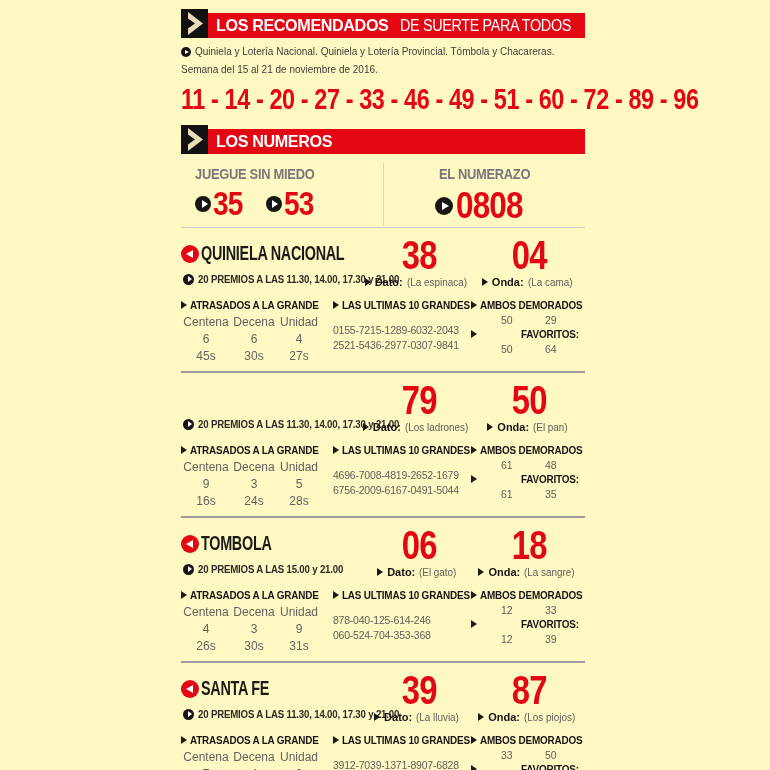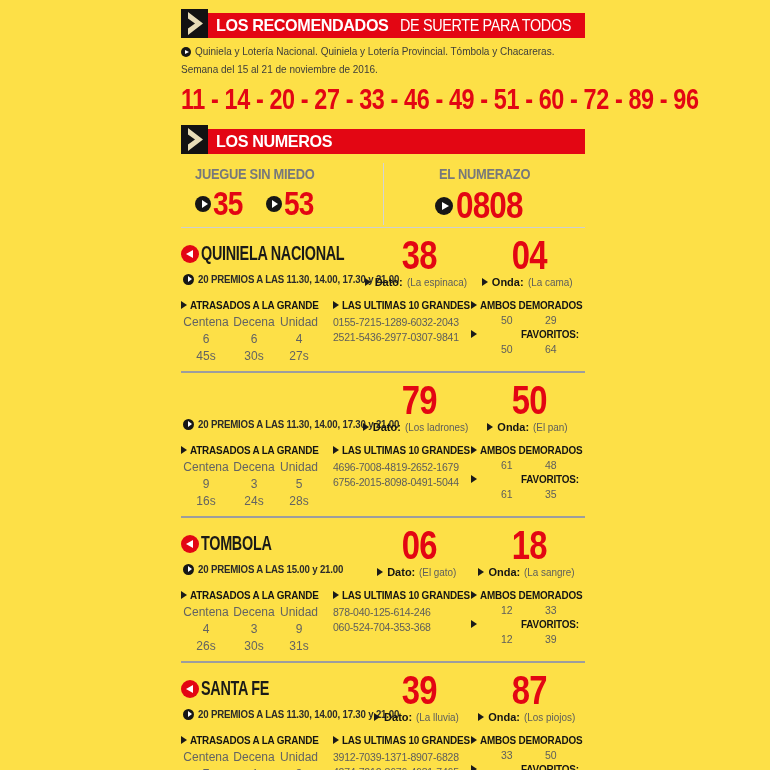--- a/index.html
+++ b/index.html
@@ -1,18 +1,18 @@
 <!DOCTYPE html>
 <html><head>
 <meta charset="utf-8">
 <style>
   * { margin:0; padding:0; box-sizing:border-box; }
   html,body { width:770px; height:770px; background:#ffffff; overflow:hidden;
               font-family:"Liberation Sans", sans-serif; }
-  .canvas { position:relative; width:770px; height:770px; background:#fde047;padding-left:16px; }
+  .canvas { position:relative; width:770px; height:770px; background:#fef9c3;padding-left:16px; }
   .col-wrap { position:absolute; left:181px; top:9px; width:404px; }
 
   
   .banner { display:flex; align-items:flex-end; height:29px; }
   .chev-box { width:27px; height:29px; flex:0 0 27px; }
   .chev-box svg { display:block; width:27px; height:29px; }
   .banner-bar { flex:1; height:25px; background:#e30613; display:flex; align-items:center;
                 padding-left:8px; color:#fff; white-space:nowrap; overflow:hidden; }
   .banner-bold { font-weight:bold; font-size:17px; letter-spacing:-0.4px;
                  display:inline-block; transform:scaleX(.95); transform-origin:0 50%; }
@@ -87,21 +87,21 @@
 
   .sec-data { display:flex; margin-top:9px; }
   .dcol-1 { width:152px; }
   .dcol-2 { width:138px; }
   .dcol-3 { flex:1; }
   .col-title { display:flex; align-items:center; white-space:nowrap; }
   .col-title b { font-size:11px; font-weight:bold; color:#141414; letter-spacing:-0.2px;
                  display:inline-block; transform:scaleX(.9); transform-origin:0 50%; }
   .mini-table { display:grid; grid-template-columns:50px 46px 44px; margin-top:4px;
                 text-align:center; font-size:12px; color:#636362; row-gap:3px; }
-  .ult-lines { margin-top:4px; font-size:10.5px; color:#5d5d5c; line-height:15px;
+  .ult-lines { margin-top:12px; font-size:10.5px; color:#5d5d5c; line-height:15px;
                letter-spacing:-0.2px; }
   .pair-row { display:flex; margin-top:3px; font-size:10.5px; color:#5d5d5c; }
   .pair-row span { width:44px; text-align:center; }
   .pair-row span:first-child { margin-left:14px; }
   .fav-title { margin-top:2px;gap:41px; }
   .divider { height:2px; background:#9d9d9d; margin-top:8px; }
 </style>
 </head>
 <body>
 
@@ -301,21 +301,21 @@
           <span>28s</span>
         </div>
       </div>
       <div class="dcol-2">
         <div class="col-title">
               <span class="tri-r"></span>
               <b>LAS ULTIMAS 10 GRANDES</b>
             </div>
         <div class="ult-lines">
           <div>4696-7008-4819-2652-1679</div>
-          <div>6756-2015-8098-0491-5044</div>
+          <div>6756-2009-6167-0491-5044</div>
         </div>
       </div>
       <div class="dcol-3">
         <div class="col-title">
               <span class="tri-r"></span>
               <b>AMBOS DEMORADOS</b>
             </div>
         <div class="pair-row">
               <span>61</span>
               <span>48</span>

